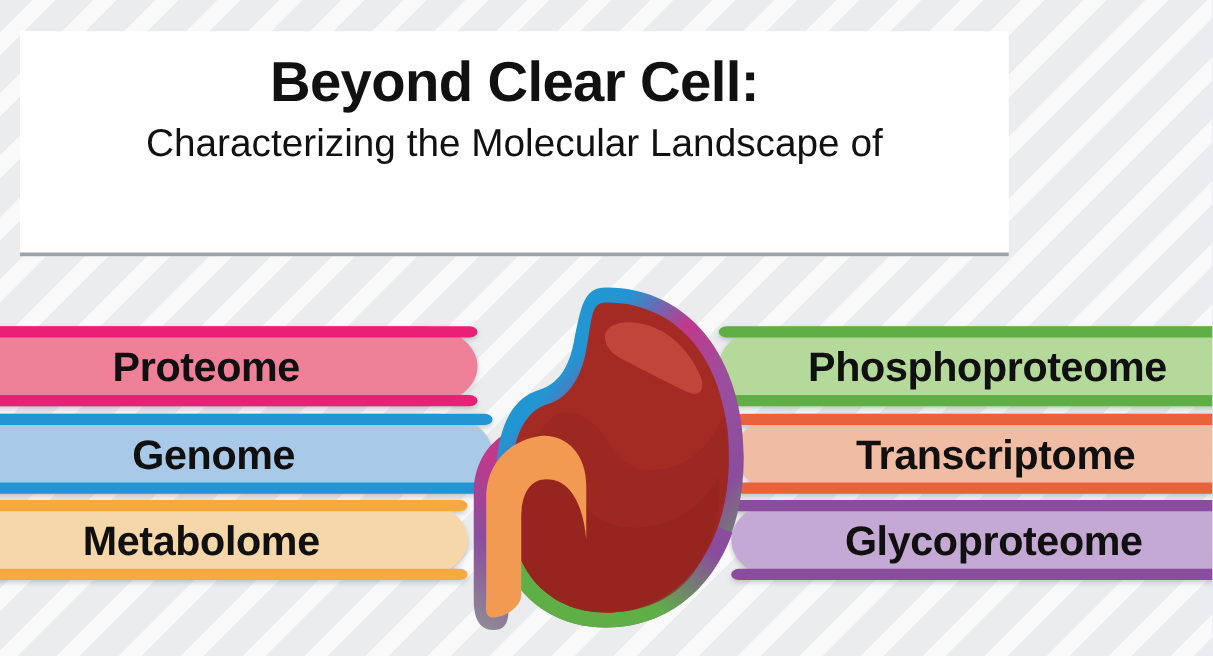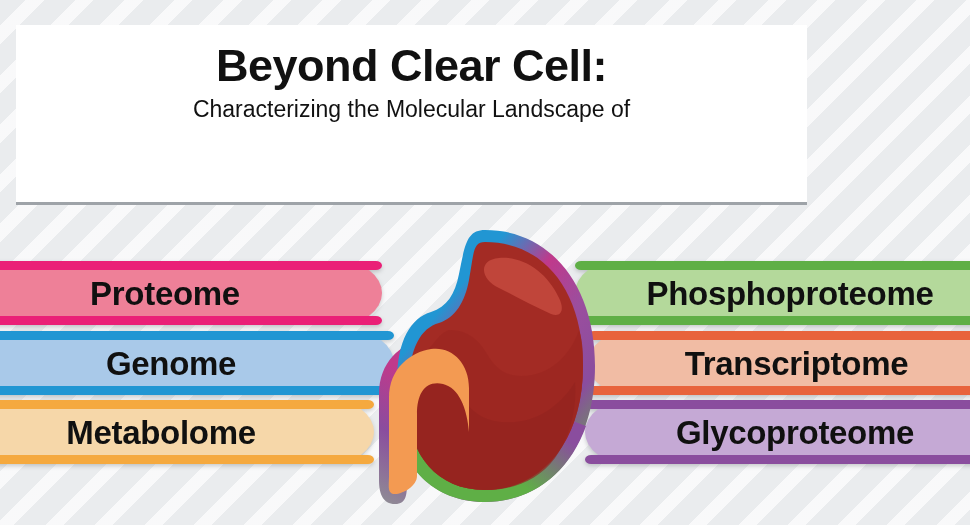--- a/index.html
+++ b/index.html
@@ -51,21 +51,21 @@
   #title-main {
     font-size: 45px;
     font-weight: bold;
     color: #111111;
     letter-spacing: -0.5px;
     line-height: 1.12;
     text-align: center;
     white-space: nowrap;
   }
   #title-sub {
-    font-size: 23px;
+    font-size: 31px;
     font-weight: normal;
     color: #111111;
     line-height: 1.28;
     text-align: center;
     margin-top: 4px;
     white-space: nowrap;
   }
   #title-sub .sub-line { display: block; }
 
   

